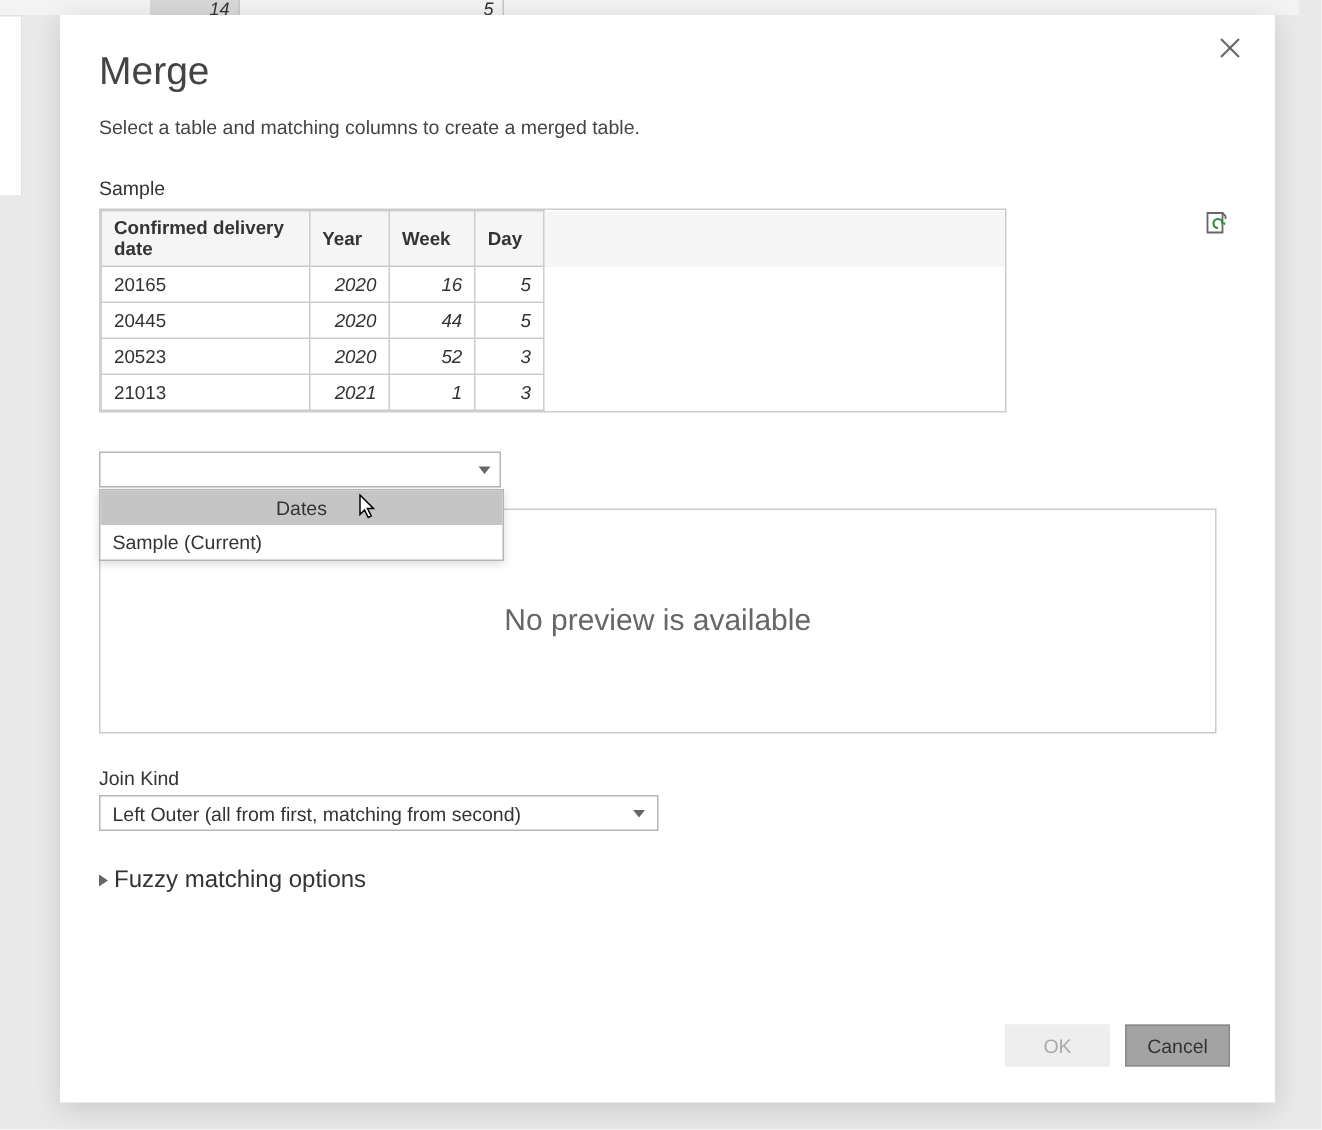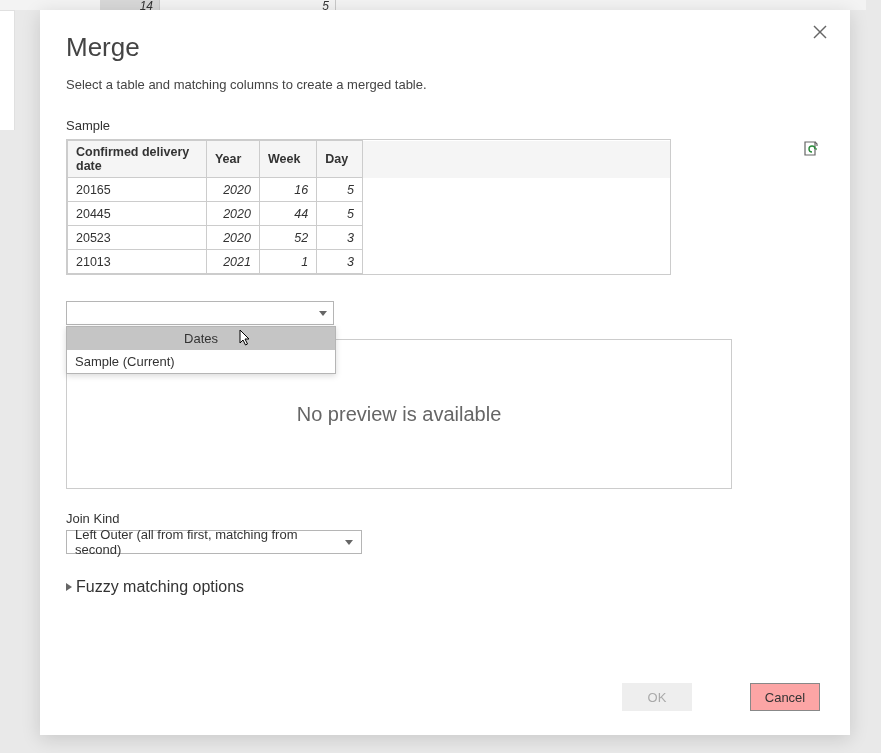--- a/index.html
+++ b/index.html
@@ -157,37 +157,37 @@
     .cursor {
       position: absolute;
       left: 172px;
       top: 2px;
       width: 14px; height: 18px;
       z-index: 30;
       pointer-events: none;
     }
     .preview-box {
       border: 1px solid #ccc;
-      width: 666px;
+      width: 745px;
       height: 150px;
       margin-top: 14px;
       display: flex;
       align-items: center;
       justify-content: center;
       color: #666;
       font-size: 20px;
     }
     .section-label {
       font-size: 13px;
       color: #333;
       margin-top: 22px;
       margin-bottom: 4px;
     }
     .join-combo {
-      width: 296px;
+      width: 373px;
       height: 24px;
       border: 1px solid #b5b5b5;
       display: flex;
       align-items: center;
       justify-content: space-between;
       padding: 0 8px;
       font-size: 13px;
       background: #fff;
       cursor: pointer;
     }
@@ -243,24 +243,23 @@
       cursor: pointer;
       padding: 0 12px;
     }
     .btn-ok {
       background: #eee;
       color: #aaa;
       border: 1px solid #eee;
       cursor: default;
     }
     .btn-cancel {
-      background: #fca5a5;
+      background: #a3a3a3;
       color: #333;
       border: 1px solid #888;
-      margin-left: 48px;
     }
   </style>
 </head>
 <body>
 
 <div class="bg-top"></div>
 <div class="bg-cell c1">14</div>
 <div class="bg-cell c2">5</div>
 <div class="bg-left"></div>
 

